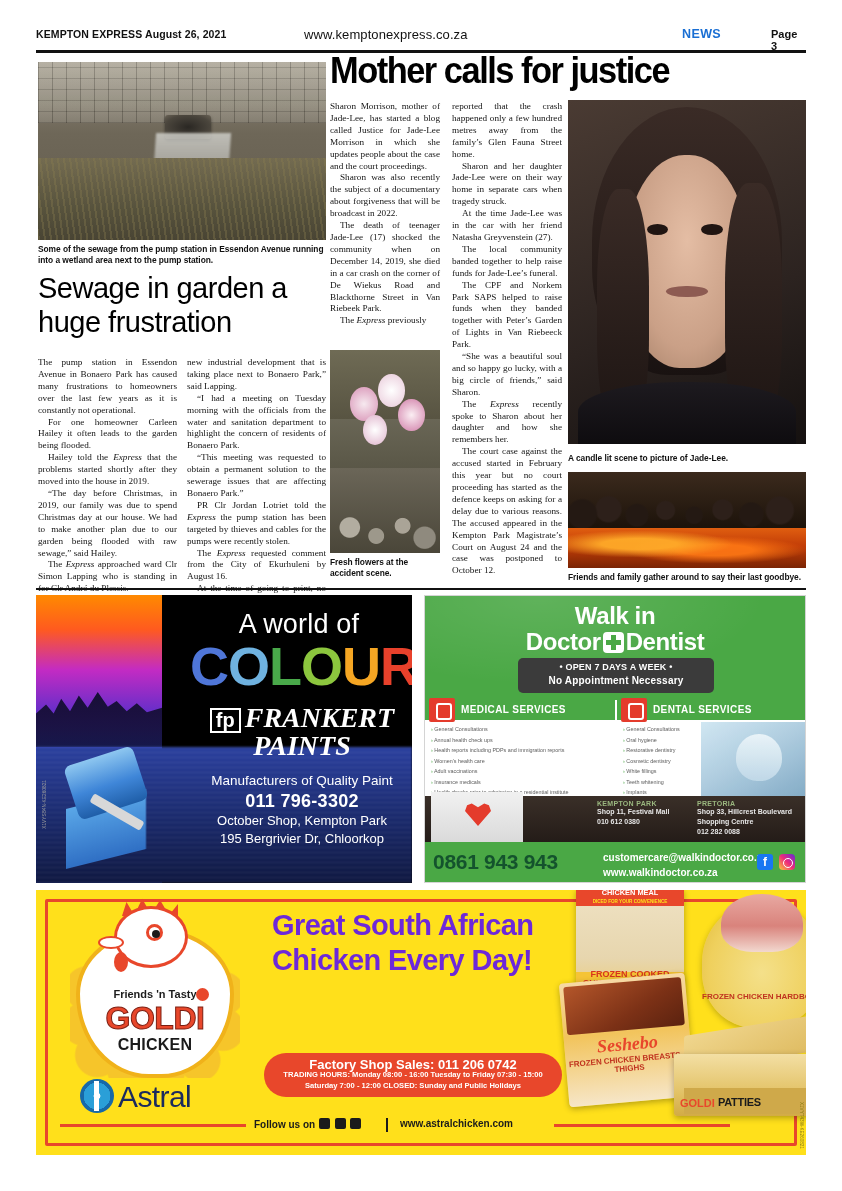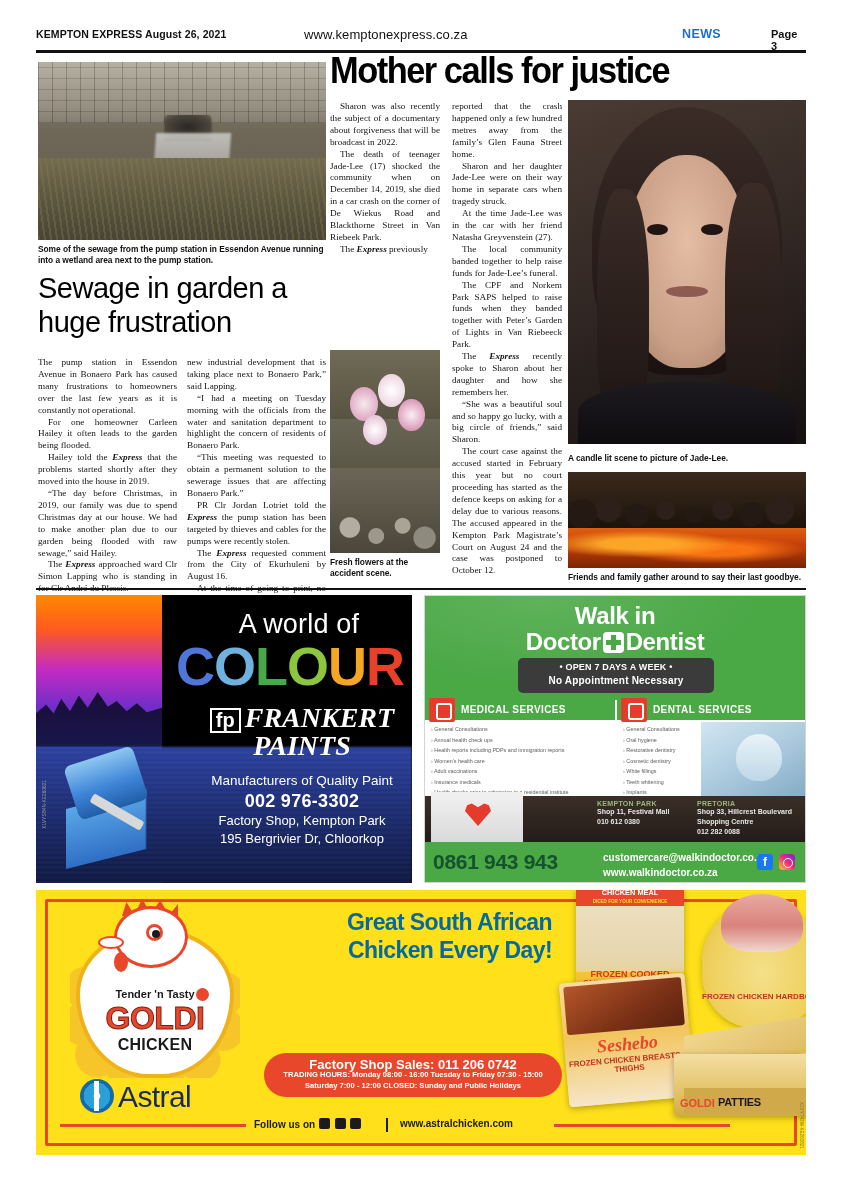--- a/index.html
+++ b/index.html
@@ -23,21 +23,21 @@
        line-height:1.32;color:#111;font-weight:700;letter-spacing:-0.05px;}
 
   
   .hl-left{position:absolute;left:38px;top:272px;width:292px;
     font-family:"Liberation Sans",sans-serif;font-size:29px;line-height:1.17;
     font-weight:400;color:#000;letter-spacing:-.5px;}
   .bodycol{position:absolute;font-family:"Liberation Serif",serif;font-size:9.2px;
     line-height:1.295;color:#141414;text-align:justify;}
   .bodycol p{margin:0;text-indent:10px;}
   .bodycol p.first{text-indent:0;}
-  .bodycol em{font-style:italic;font-weight:bold;}
+  .bodycol em{font-style:italic;}
 
   
   .hl-right{position:absolute;left:330px;top:52px;width:478px;
     font-family:"Liberation Sans",sans-serif;font-weight:700;font-size:37px;
     line-height:1;color:#000;letter-spacing:-1.6px;transform:scaleX(.93);transform-origin:left top;}
 
   .rule-thin{position:absolute;background:#111;}
 
   
   .sewage-photo{background:
@@ -120,21 +120,21 @@
     background:repeating-linear-gradient(0deg,rgba(255,255,255,.1) 0 1px,transparent 1px 5px);}
   .fr-roller{position:absolute;left:34px;bottom:16px;width:92px;height:112px;}
   .fr-roll-body{position:absolute;left:0;top:0;width:72px;height:56px;border-radius:7px;
     background:linear-gradient(180deg,#8ec7f0,#3f86d8 55%,#1f5ea8);transform:rotate(-18deg);}
   .fr-roll-handle{position:absolute;left:18px;top:52px;width:58px;height:10px;background:#d8d8d8;transform:rotate(30deg);border-radius:3px;}
   .fr-paint{position:absolute;left:-4px;top:44px;width:80px;height:60px;
     background:linear-gradient(180deg,#5aa7e8,#2f6fc4);transform:skewY(-14deg);filter:blur(.4px);}
 
   .fr-world{position:absolute;left:150px;top:14px;width:226px;text-align:center;color:#fff;
     font-family:"Liberation Sans",sans-serif;font-size:27px;font-weight:400;letter-spacing:.2px;}
-  .fr-colour{position:absolute;left:140px;top:44px;width:242px;text-align:left;
+  .fr-colour{position:absolute;left:140px;top:44px;width:242px;text-align:right;
     font-family:"Liberation Sans",sans-serif;font-size:54px;font-weight:700;letter-spacing:-1px;line-height:1;}
   .fr-colour span{display:inline-block;}
   .fr-logo{position:absolute;left:150px;top:110px;width:232px;text-align:center;color:#fff;
     font-family:"Liberation Serif",serif;font-style:italic;font-weight:700;font-size:28px;line-height:.96;letter-spacing:0px;}
   .fr-fp{display:inline-block;border:2.5px solid #fff;padding:0 4px;font-family:"Liberation Sans",sans-serif;
     font-style:normal;font-size:20px;line-height:1.05;vertical-align:middle;margin-right:4px;}
   .fr-man{position:absolute;left:150px;top:178px;width:232px;text-align:center;color:#fff;
     font-family:"Liberation Sans",sans-serif;font-size:13.5px;}
   .fr-phone{position:absolute;left:150px;top:196px;width:232px;text-align:center;color:#fff;
     font-family:"Liberation Sans",sans-serif;font-size:18px;font-weight:700;letter-spacing:.3px;}
@@ -233,22 +233,22 @@
   .gd-star{position:absolute;left:126px;top:86px;width:13px;height:13px;border-radius:50%;background:#e8472b;}
 
   .gd-astral{position:absolute;left:44px;top:186px;width:176px;height:42px;}
   .gd-astral-mark{position:absolute;left:0;top:3px;width:34px;height:34px;border-radius:50%;
     background:radial-gradient(circle at 50% 50%,#ffffff 0 14%,#2a9fd8 15% 55%,#1669a8 56%);}
   .gd-astral-mark:after{content:"";position:absolute;left:14px;top:2px;width:5px;height:30px;background:#fff;
     box-shadow:-12px 12px 0 -9.5px #fff, 12px 12px 0 -9.5px #fff;}
   .gd-astral-txt{position:absolute;left:38px;top:4px;font-family:"Liberation Sans",sans-serif;
     font-size:30px;font-weight:400;color:#1b2a5e;letter-spacing:-.6px;}
 
-  .gd-head1{position:absolute;left:236px;top:18px;width:280px;text-align:right;
-    font-family:"Liberation Sans",sans-serif;font-weight:700;font-size:23px;line-height:1.22;color:#0369a1;letter-spacing:-.6px;}
+  .gd-head1{position:absolute;left:236px;top:18px;width:280px;text-align:left;
+    font-family:"Liberation Sans",sans-serif;font-weight:700;font-size:29px;line-height:1.22;color:#6d28d9;letter-spacing:-.6px;}
 
   .gd-redbox{position:absolute;left:228px;top:163px;width:298px;height:44px;background:#e8472b;border-radius:22px;}
   .gd-rb1{position:absolute;left:228px;top:167px;width:298px;text-align:center;color:#fff;
     font-family:"Liberation Sans",sans-serif;font-size:13px;font-weight:700;}
   .gd-rb2{position:absolute;left:228px;top:180px;width:298px;text-align:center;color:#fff;
     font-family:"Liberation Sans",sans-serif;font-size:7.6px;font-weight:700;}
   .gd-rb3{position:absolute;left:228px;top:191px;width:298px;text-align:center;color:#fff;
     font-family:"Liberation Sans",sans-serif;font-size:7.6px;font-weight:700;}
 
   .gd-follow{position:absolute;left:218px;top:228px;font-family:"Liberation Sans",sans-serif;
@@ -344,32 +344,33 @@
   <div class="bodycol" id="lcol2" style="left:187px;top:357px;width:139px;height:228px;">
       <p class="first">new industrial development that is taking place next to Bonaero Park,” said Lapping.</p>
       <p>“I had a meeting on Tuesday morning with the officials from the water and sanitation department to highlight the concern of residents of Bonaero Park.</p>
       <p>“This meeting was requested to obtain a permanent solution to the sewerage issues that are affecting Bonaero Park.”</p>
       <p>PR Clr Jordan Lotriet told the <em>Express</em> the pump station has been targeted by thieves and cables for the pumps were recently stolen.</p>
       <p>The <em>Express</em> requested comment from the City of Ekurhuleni by August 16.</p>
       <p>At the time of going to print, no comment had been received.</p>
     </div>
 
   <div class="bodycol" id="rcol1" style="left:330px;top:101px;width:110px;height:244px;">
+      <p class="first">Sharon Morrison, mother of Jade-Lee, has started a blog called Justice for Jade-Lee Morrison in which she updates people about the case and the court proceedings.</p>
       <p>Sharon was also recently the subject of a documentary about forgiveness that will be broadcast in 2022.</p>
       <p>The death of teenager Jade-Lee (17) shocked the community when on December 14, 2019, she died in a car crash on the corner of De Wiekus Road and Blackthorne Street in Van Riebeek Park.</p>
       <p>The <em>Express</em> previously</p>
     </div>
   <div class="bodycol" id="rcol2" style="left:452px;top:101px;width:110px;height:482px;">
       <p class="first">reported that the crash happened only a few hundred metres away from the family’s Glen Fauna Street home.</p>
       <p>Sharon and her daughter Jade-Lee were on their way home in separate cars when tragedy struck.</p>
       <p>At the time Jade-Lee was in the car with her friend Natasha Greyvenstein (27).</p>
       <p>The local community banded together to help raise funds for Jade-Lee’s funeral.</p>
       <p>The CPF and Norkem Park SAPS helped to raise funds when they banded together with Peter’s Garden of Lights in Van Riebeeck Park.</p>
+      <p>“She was a beautiful soul and so happy go lucky, with a big circle of friends,” said Sharon.</p>
       <p>The <em>Express</em> recently spoke to Sharon about her daughter and how she remembers her.</p>
-      <p>“She was a beautiful soul and so happy go lucky, with a big circle of friends,” said Sharon.</p>
       <p>The court case against the accused started in February this year but no court proceeding has started as the defence keeps on asking for a delay due to various reasons. The accused appeared in the Kempton Park Magistrate’s Court on August 24 and the case was postponed to October 12.</p>
     </div>
 
   <div class="photo jade-photo" style="left:568px;top:100px;width:238px;height:344px;">
     <div class="jade-hair"></div>
     <div class="jade-face"></div>
     <div class="jade-hair2"></div>
     <div class="jade-hair3"></div>
     <div class="jade-eye" style="left:33%;"></div>
     <div class="jade-eye" style="left:56%;"></div>
@@ -408,22 +409,22 @@
 
     <div class="fr-world">A world of</div>
     <div class="fr-colour" id="fr-colour"><span style="color: rgb(79, 118, 216);">C</span><span style="color: rgb(111, 178, 224);">O</span><span style="color: rgb(73, 169, 74);">L</span><span style="color: rgb(140, 198, 62);">O</span><span style="color: rgb(245, 166, 35);">U</span><span style="color: rgb(232, 65, 43);">R</span></div>
 
     <div class="fr-logo">
       <span class="fr-fp">fp</span><span>FRANKERT</span><br>
       <span>PAINTS</span>
     </div>
 
     <div class="fr-man">Manufacturers of Quality Paint</div>
-    <div class="fr-phone">002 976-3302</div>
-    <div class="fr-addr1">Factory Shop, Kempton Park</div>
+    <div class="fr-phone">011 796-3302</div>
+    <div class="fr-addr1">October Shop, Kempton Park</div>
     <div class="fr-addr2">195 Bergrivier Dr, Chloorkop</div>
     <div class="frank-vert">X1VYSB4N-KE260821</div>
   </div>
 
   <div class="ad-doc">
     <div class="doc-green"></div>
     <div class="doc-t1">Walk in</div>
     <div class="doc-t2">
       <span>Doctor</span><span class="doc-plus"></span><span>Dentist</span>
     </div>
@@ -496,21 +497,21 @@
     <div class="gd-border"></div>
 
     <div class="gd-logo">
       <div class="gd-ruffle"></div>
       <div class="gd-blob"></div>
       <div class="gd-comb"></div>
       <div class="gd-head"></div>
       <div class="gd-beak"></div>
       <div class="gd-eye"></div>
       <div class="gd-wattle"></div>
-      <div class="gd-tt">Tender 'n Tasty</div>
+      <div class="gd-tt">Friends 'n Tasty</div>
       <div class="gd-star"></div>
       <div class="gd-goldi">GOLDI</div>
       <div class="gd-chick">CHICKEN</div>
     </div>
 
     <div class="gd-astral">
       <div class="gd-astral-mark"></div>
       <div class="gd-astral-txt">Astral</div>
     </div>
 

